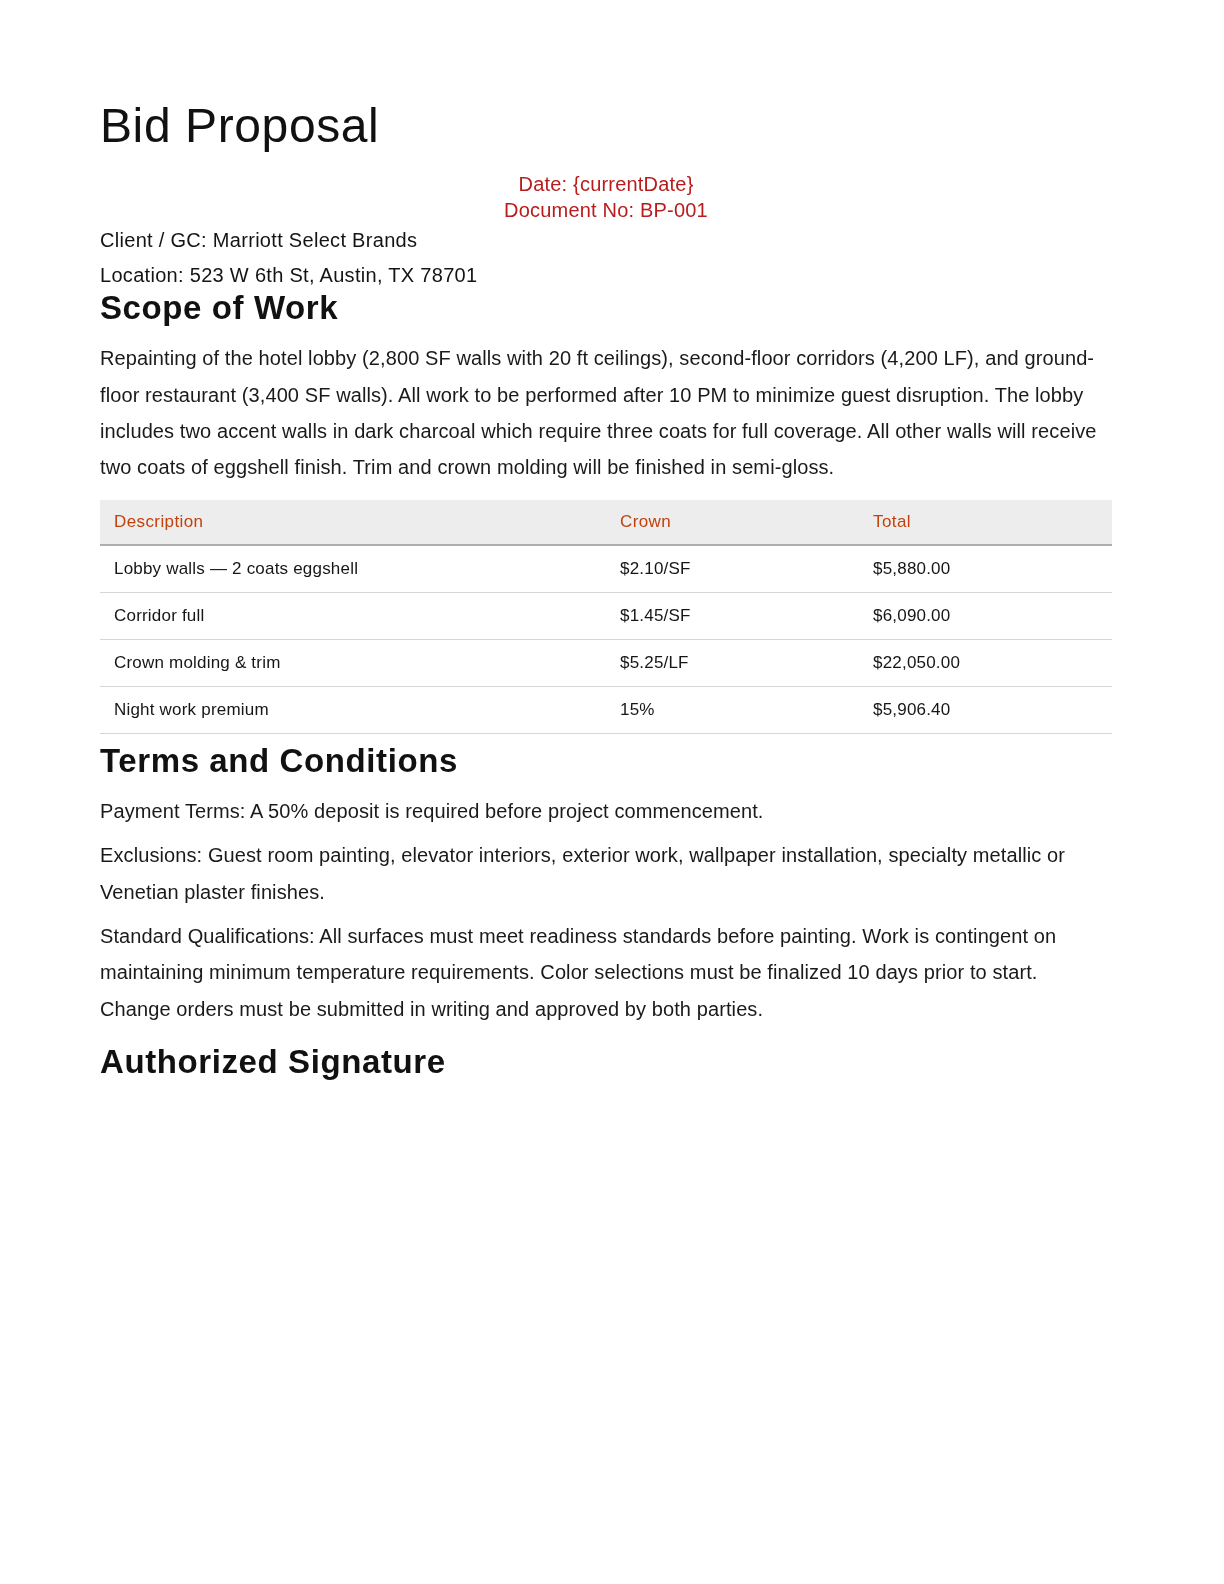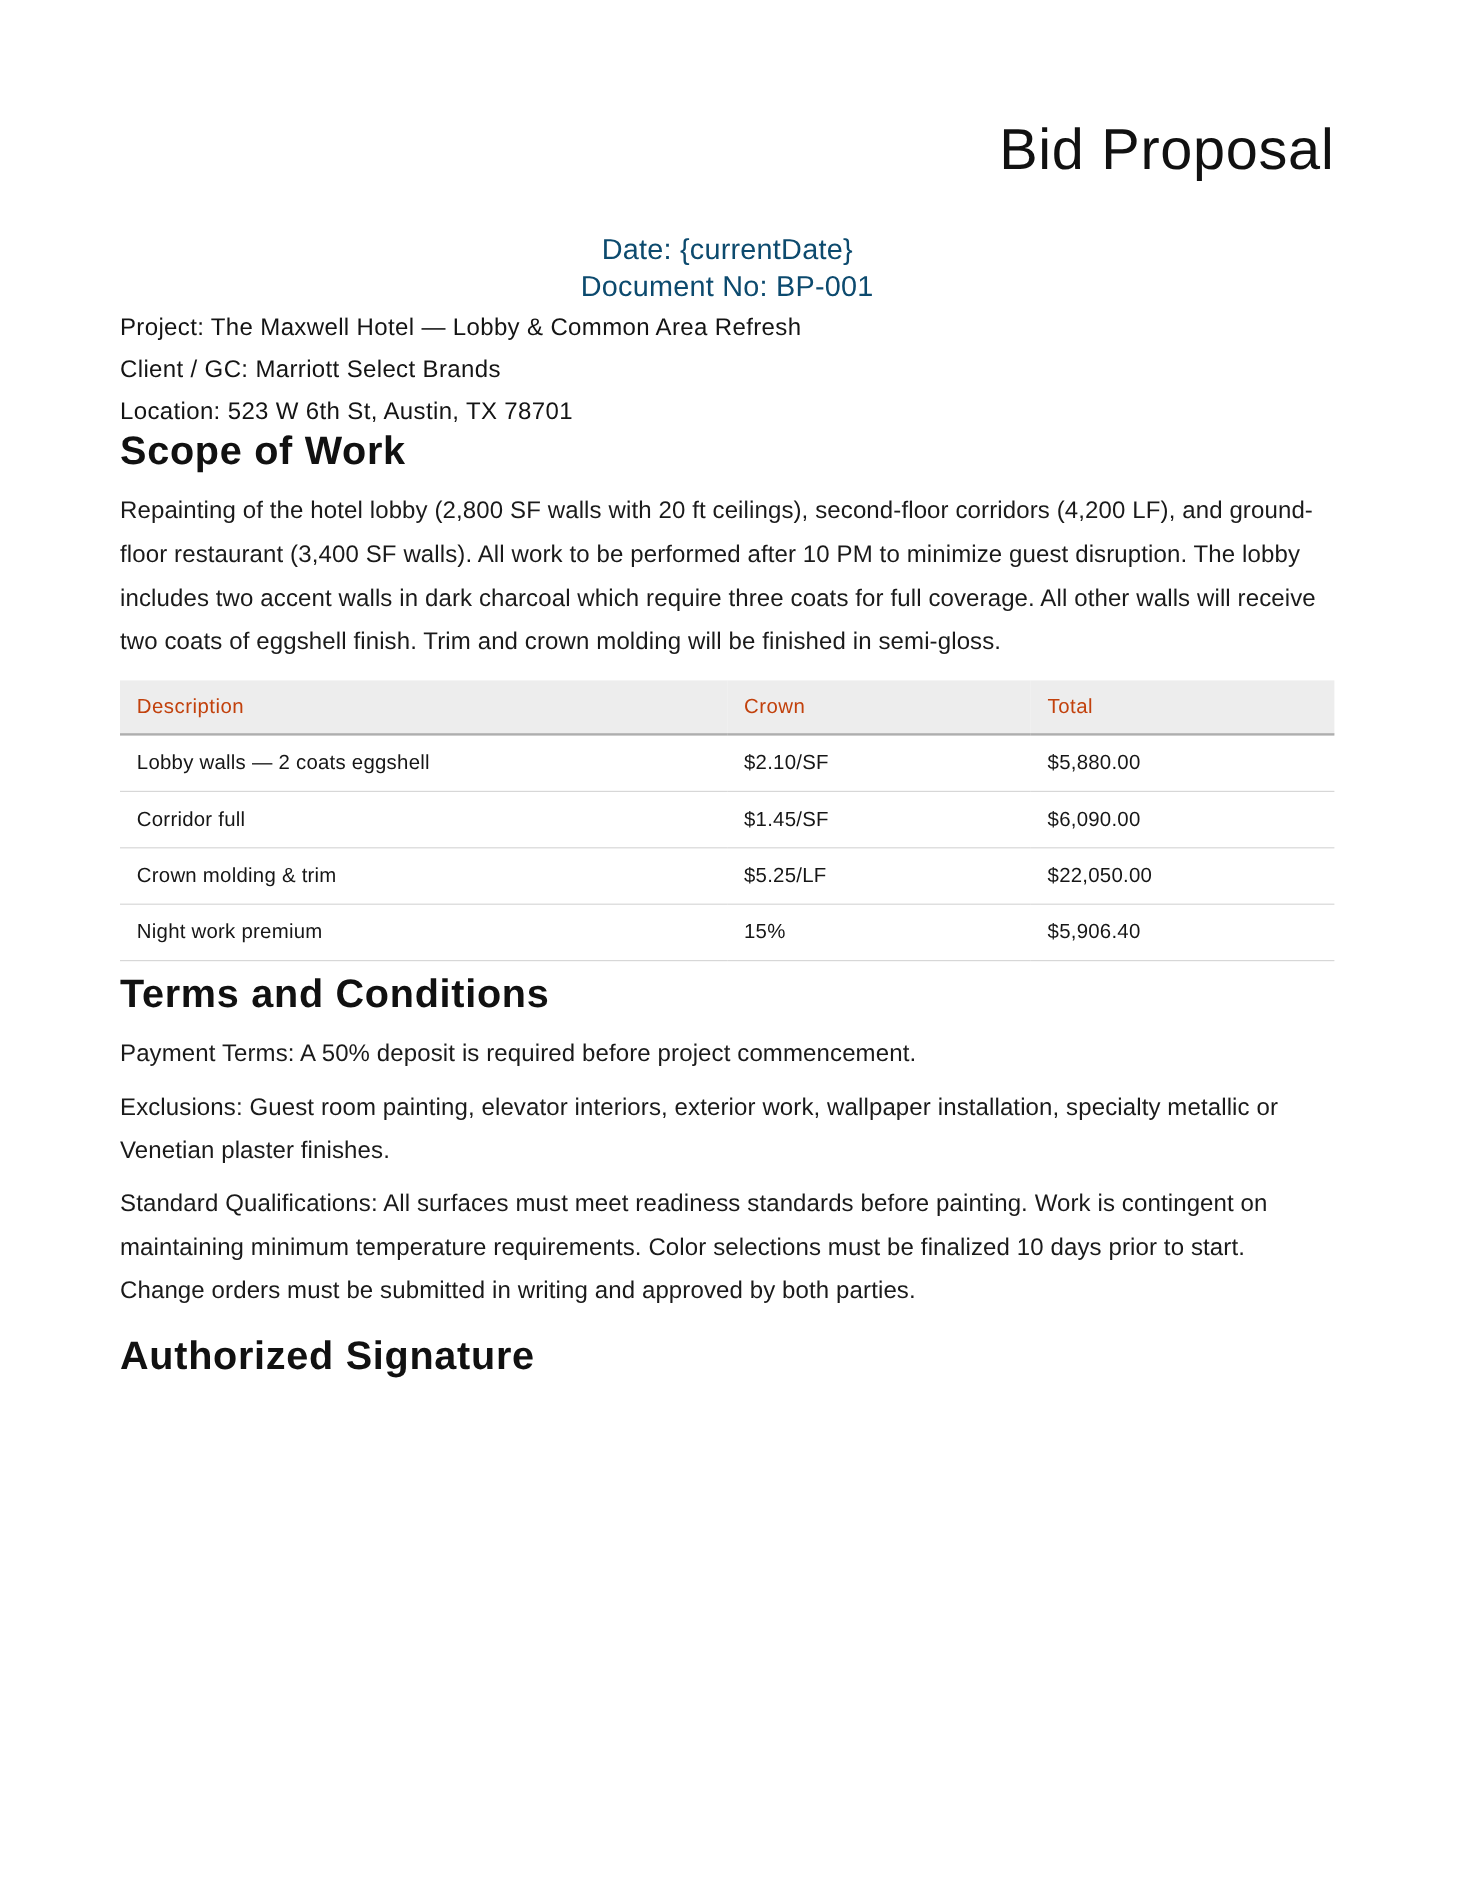--- a/index.html
+++ b/index.html
@@ -12,31 +12,31 @@
     background: #ffffff;
     font-family: "Liberation Sans", "DejaVu Sans", sans-serif;
     color: #161616;
     overflow: hidden;
   }
   .doc-title {
     margin: 0;
     font-size: 48px;
     font-weight: 400;
     letter-spacing: 0.6px;
-    text-align: right;
+    text-align: left;
     color: #111111;
     line-height: 1.2;
   }
   .meta-center {
-    margin-top: 38px;
+    margin-top: 16px;
     text-align: center;
-    font-size: 24px;
+    font-size: 20px;
     line-height: 1.32;
     letter-spacing: 0.2px;
-    color: #0c4a6e;
+    color: #b91c1c;
   }
   .meta-left {
     margin-top: 0;
     font-size: 20px;
     line-height: 1.75;
     letter-spacing: 0.3px;
     color: #141414;
   }
   h2.section-heading {
     margin: -6px 0 10px 0;
@@ -85,21 +85,20 @@
 <div class="page">
 
   <h1 class="doc-title">Bid Proposal</h1>
 
   <div class="meta-center">
     <div><span>Date:</span> <span>{currentDate}</span></div>
     <div><span>Document No:</span> <span>BP-001</span></div>
   </div>
 
   <div class="meta-left">
-    <div><span>Project:</span> <span>The Maxwell Hotel — Lobby &amp; Common Area Refresh</span></div>
     <div><span>Client / GC:</span> <span>Marriott Select Brands</span></div>
     <div><span>Location:</span> <span>523 W 6th St, Austin, TX 78701</span></div>
   </div>
 
   <h2 class="section-heading">Scope of Work</h2>
   <p class="body-text">Repainting of the hotel lobby (2,800 SF walls with 20 ft ceilings), second-floor corridors (4,200 LF), and ground-floor restaurant (3,400 SF walls). All work to be performed after 10 PM to minimize guest disruption. The lobby includes two accent walls in dark charcoal which require three coats for full coverage. All other walls will receive two coats of eggshell finish. Trim and crown molding will be finished in semi-gloss.</p>
 
   <table class="pricing">
     <colgroup>
       <col style="width:50%">

